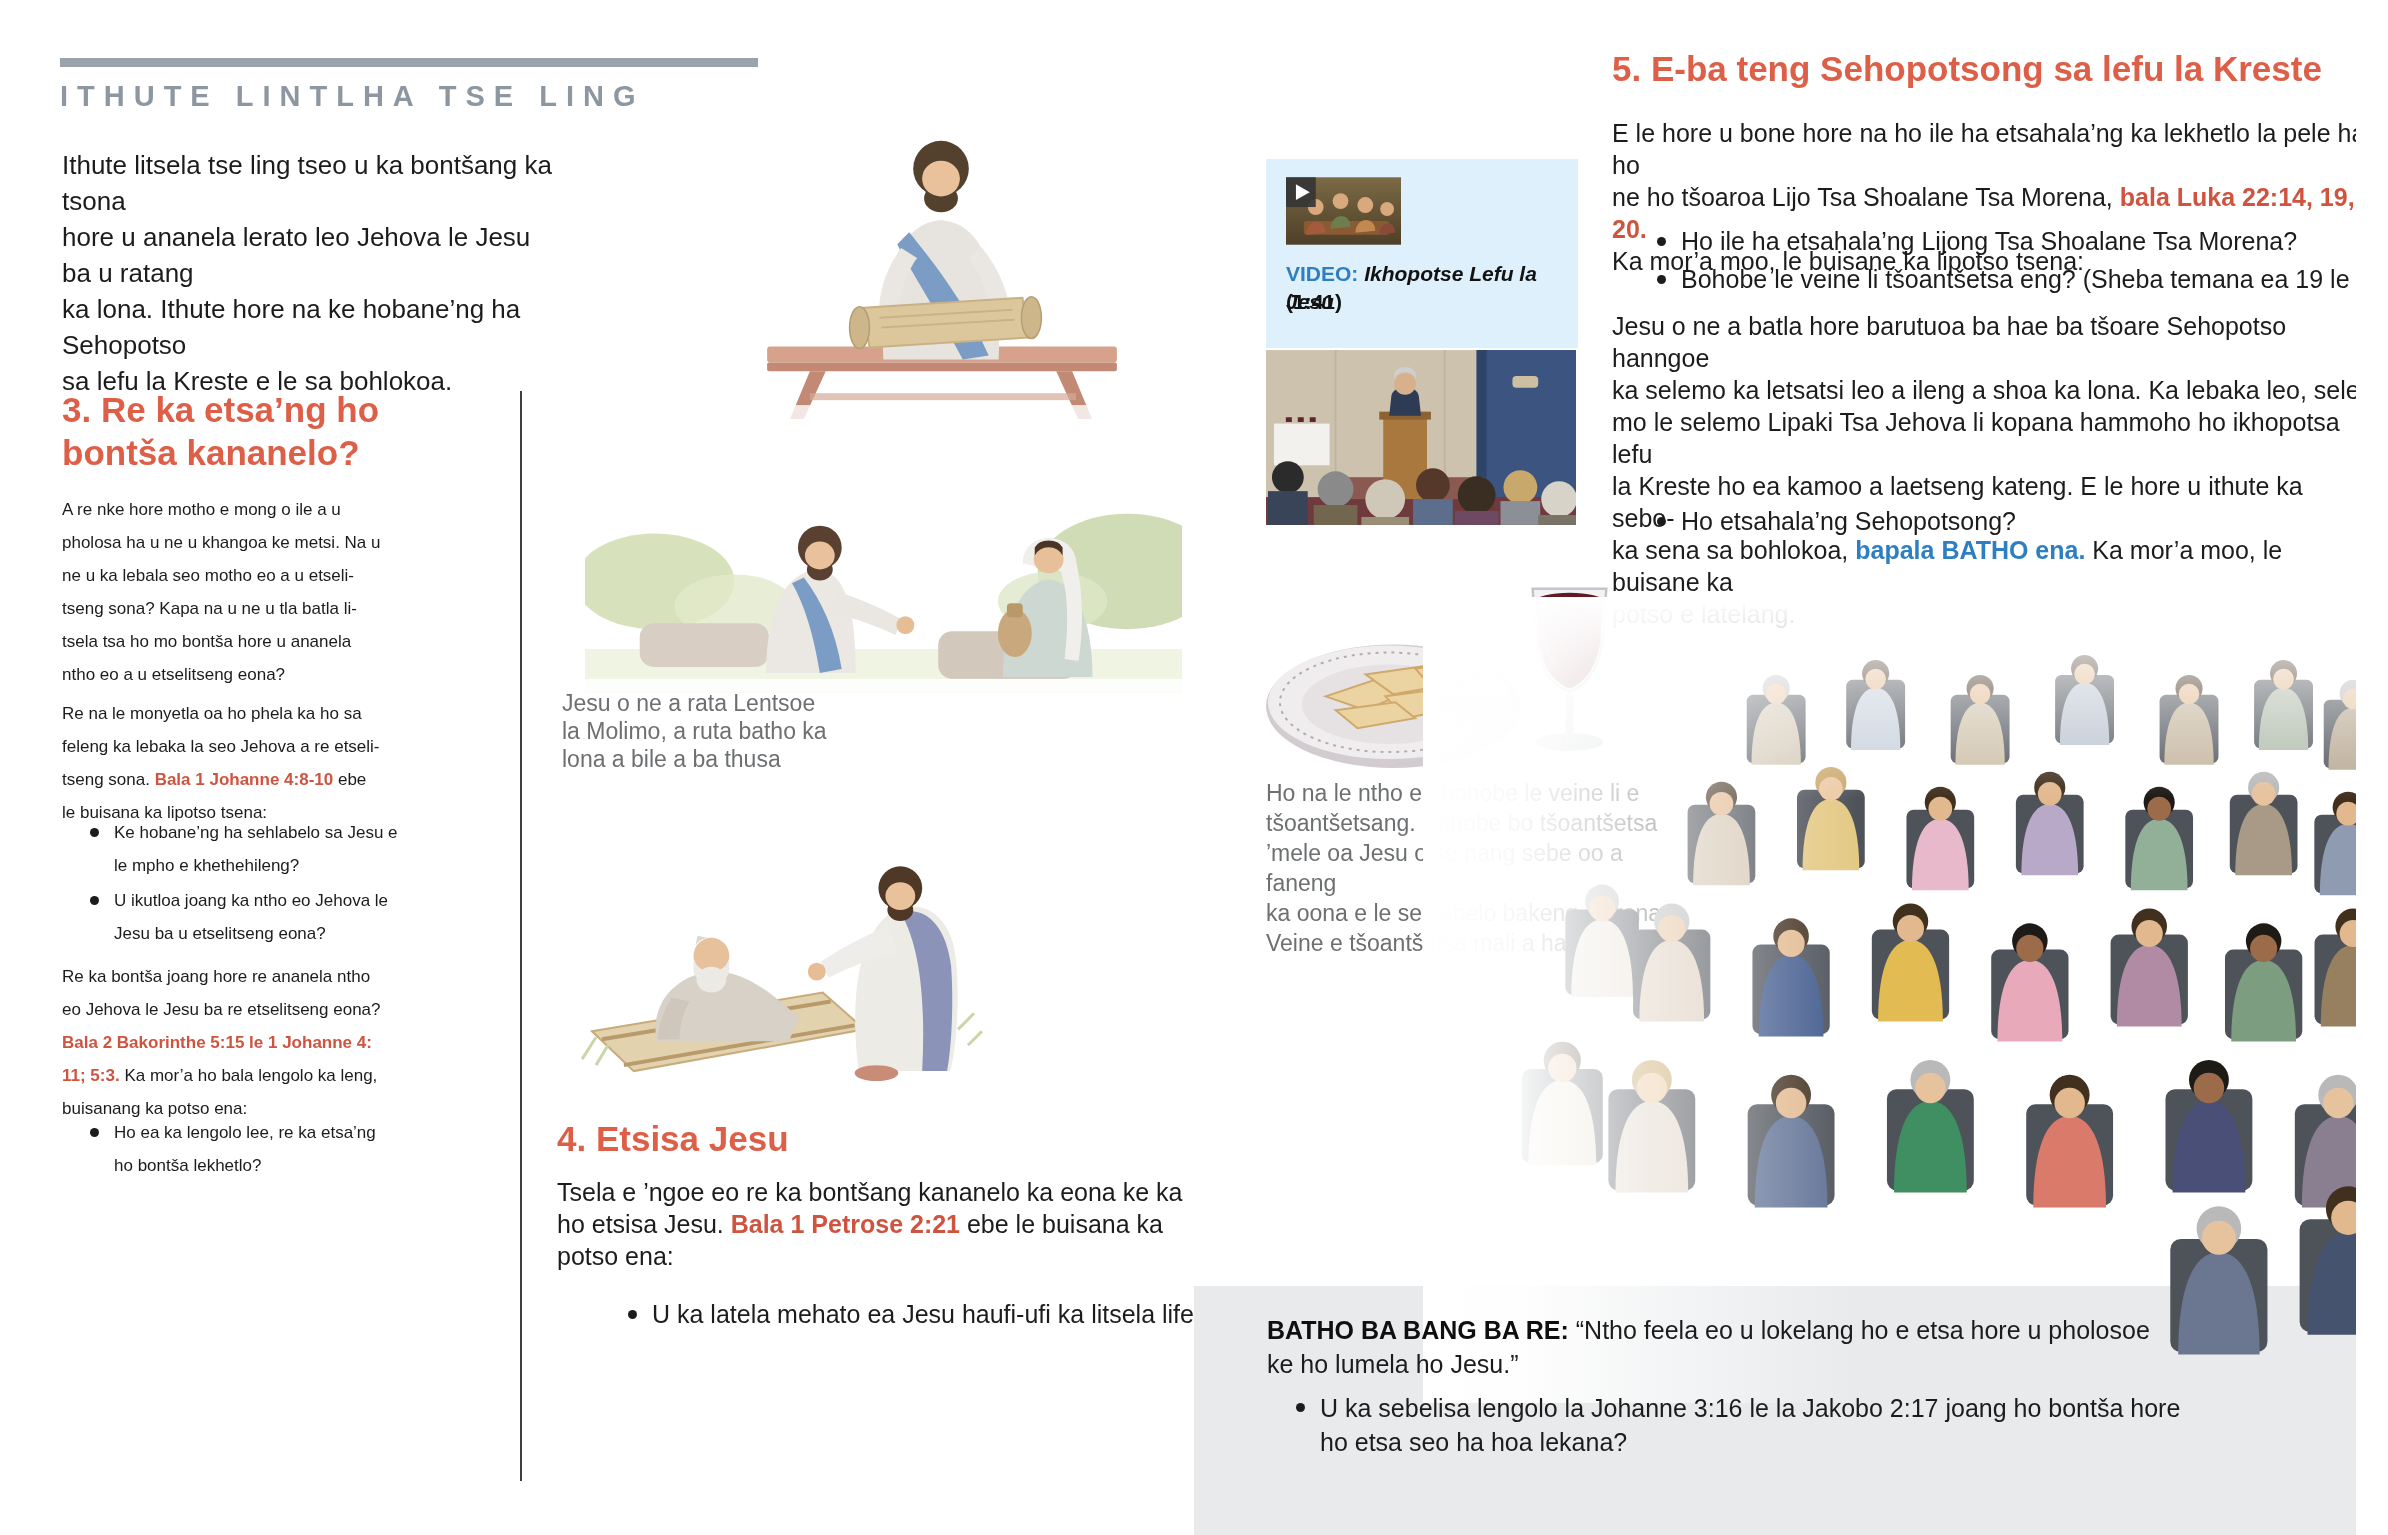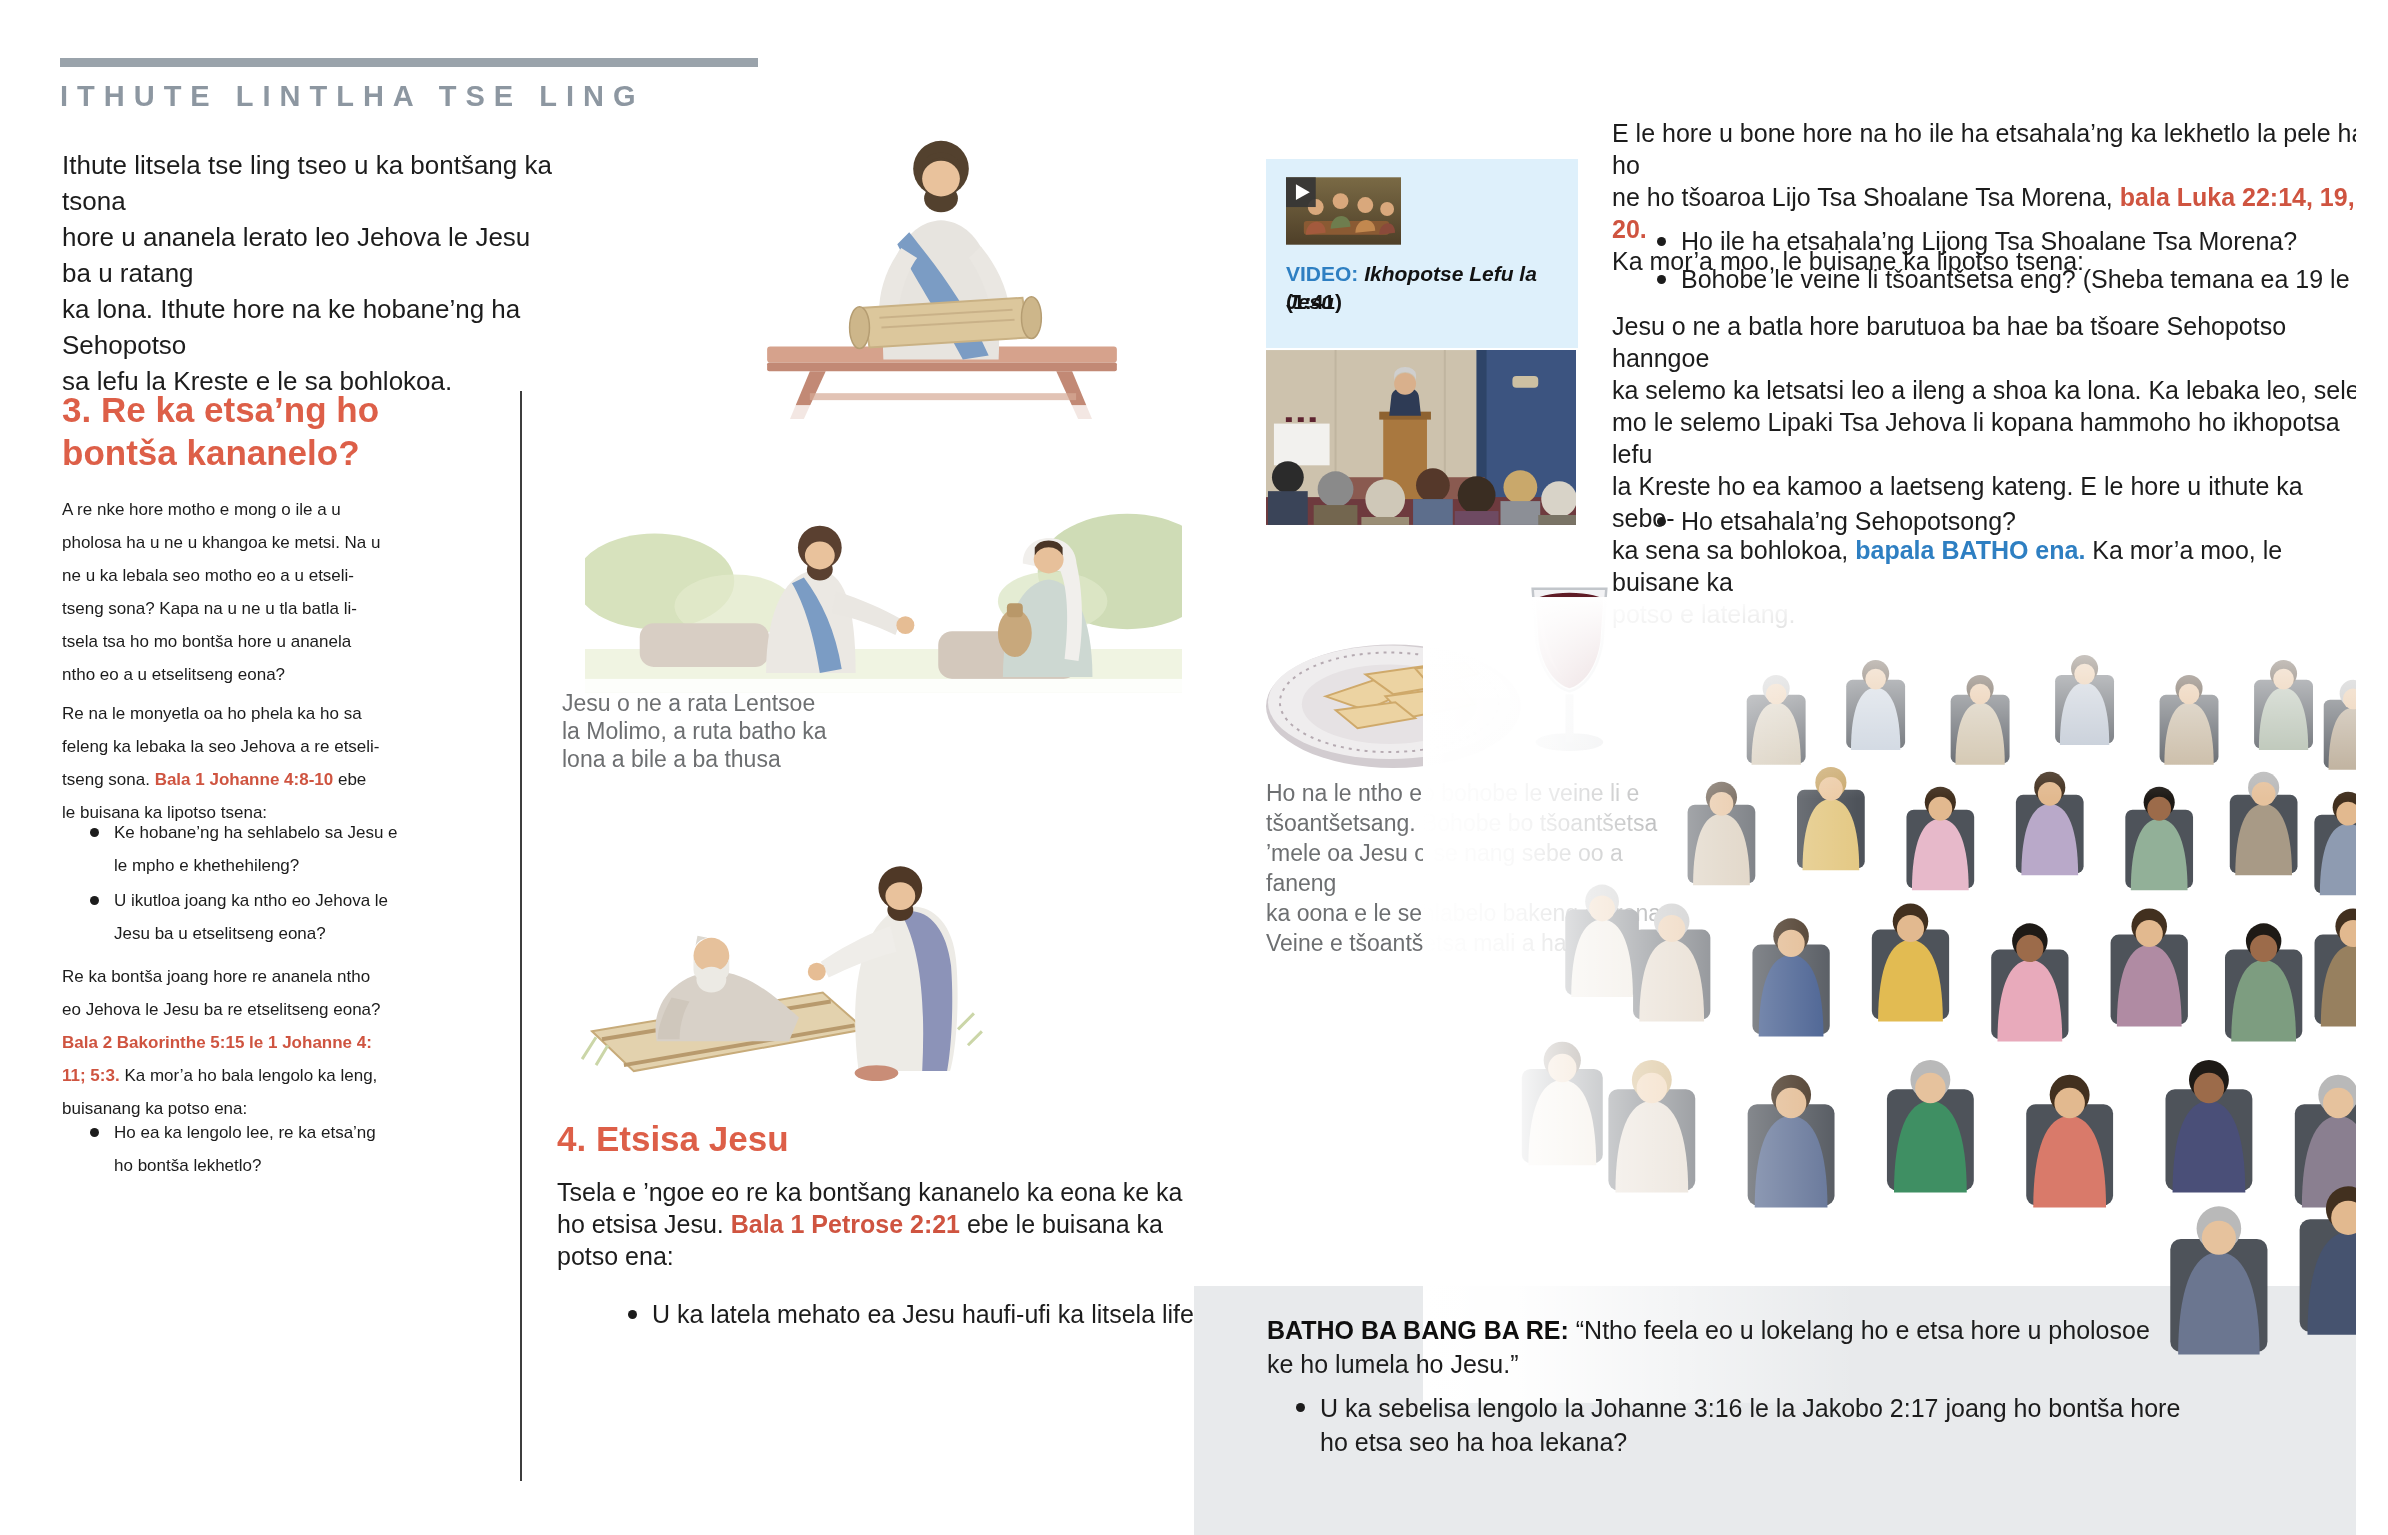--- a/index.html
+++ b/index.html
@@ -248,20 +248,21 @@
         <circle cx="212" cy="146" r="19" fill="#3a2d22"></circle>
           <rect x="190" y="162" width="44" height="14" fill="#6e4a62"></rect>
         <circle cx="256" cy="138" r="17" fill="#c9a86b"></circle>
           <rect x="236" y="152" width="40" height="24" fill="#8c8f96"></rect>
         <circle cx="295" cy="150" r="18" fill="#d8d3c8"></circle>
           <rect x="274" y="166" width="38" height="10" fill="#7a7466"></rect>
       </g>
     </svg>
   </div>
 
+  <div class="abs s5-title h-orange t">5. E-ba teng Sehopotsong sa lefu la Kreste</div>
   <div class="abs body-r r-p1"><span class="t">E le hore u bone hore na ho ile ha etsahala’ng ka lekhetlo la pele ha ho
 ne ho tšoaroa Lijo Tsa Shoalane Tsa Morena, </span><span class="t ref">bala Luka 22:14, 19, 20.</span><span class="t">
 Ka mor’a moo, le buisane ka lipotso tsena:</span></div>
   <div class="abs li body-r rb1">
       <span class="d"></span>
       <span class="t">Ho ile ha etsahala’ng Lijong Tsa Shoalane Tsa Morena?</span>
     </div>
   <div class="abs li body-r rb2">
       <span class="d"></span>
       <span class="t">Bohobe le veine li tšoantšetsa eng? (Sheba temana ea 19 le 20.)</span>

